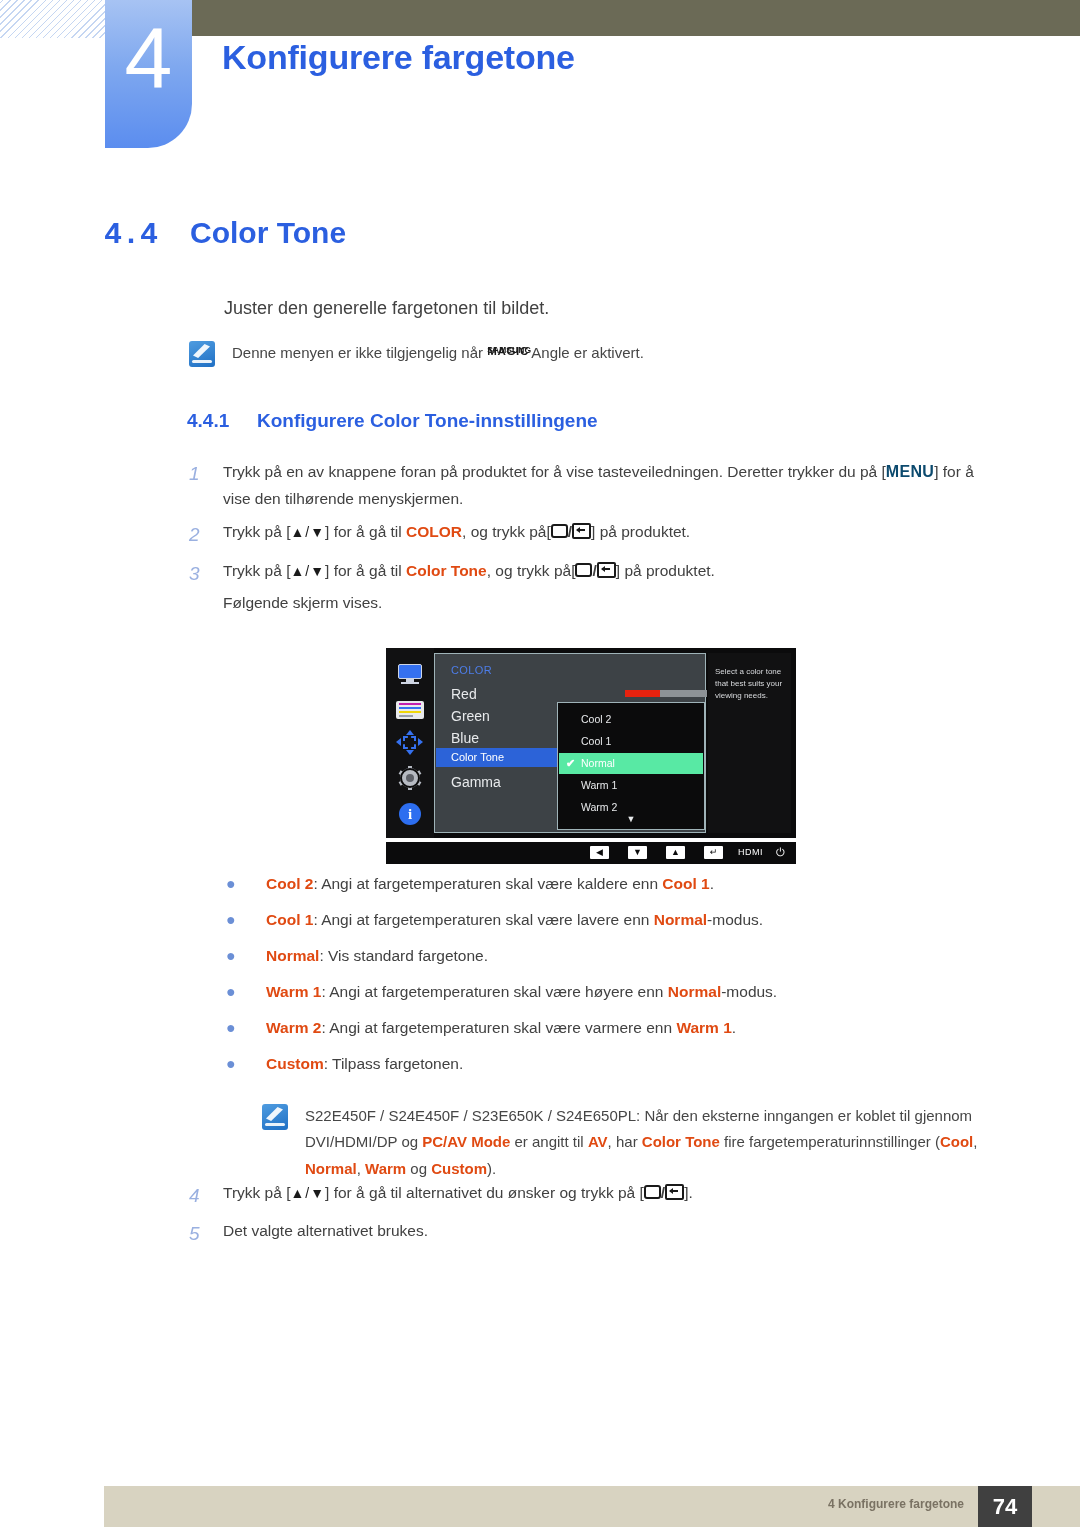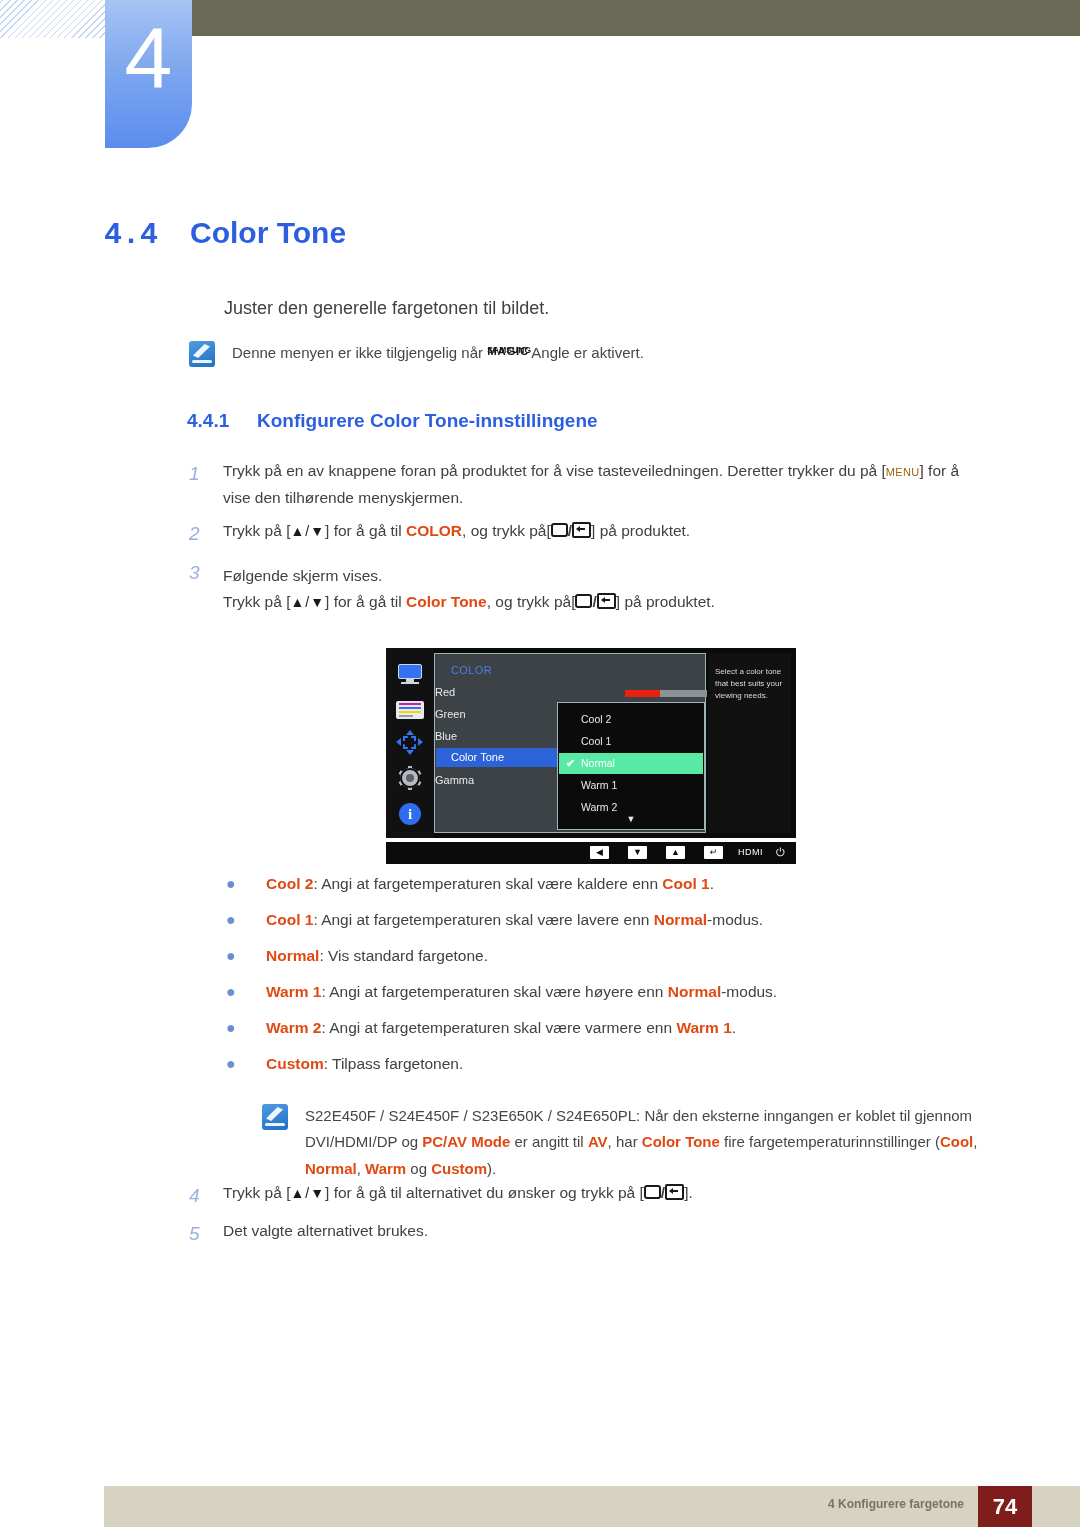--- a/index.html
+++ b/index.html
@@ -165,23 +165,23 @@
     font-weight: bold;
     color: #1a1a1a;
     line-height: 8px;
     letter-spacing: 0.7px;
     position: absolute;
     left: 0; top: 7px;
   }
 
   
   .key-menu {
-    font-weight: normal;
-    font-size: 11px;
-    color: #a16207;
+    font-weight: bold;
+    font-size: 16px;
+    color: #0c4a6e;
     letter-spacing: 0.3px;
   }
   .glyph-arrows {
     font-size: 14px;
     color: #1a1a1a;
     letter-spacing: 1px;
   }
   .glyph-rect {
     display: inline-block;
     width: 13px; height: 10px;
@@ -367,22 +367,22 @@
   }
   .osd-title {
     position: absolute;
     left: 16px; top: 10px;
     font-size: 11px;
     color: #4d7de8;
     letter-spacing: 0.4px;
   }
   .osd-item {
     position: absolute;
-    left: 0;
-    font-size: 11px;
+    left: 16px;
+    font-size: 14px;
     color: #e8eaec;
   }
   .osd-item.i0 { top: 32px; }
   .osd-item.i1 { top: 54px; }
   .osd-item.i2 { top: 76px; }
   .osd-item.i4 { top: 120px; }
   .osd-item-sel {
     position: absolute;
     left: 1px; top: 94px;
     width: 143px; height: 19px;
@@ -534,37 +534,38 @@
     position: absolute;
     right: 116px; top: 11px;
     font-size: 12px;
     color: #7a7263;
     font-weight: bold;
   }
   .footer-page {
     position: absolute;
     right: 48px; top: 0;
     width: 54px; height: 41px;
-    background: #7f1d1d;
+    background: #404040;
     color: #ffffff;
     font-size: 22px;
     font-weight: bold;
     text-align: center;
     line-height: 41px;
   }
 </style>
 </head>
 <body>
 
 <div class="header">
   <div class="hatch"></div>
   <div class="olive-bar"></div>
   <div class="chapter-tab">
     <div class="chapter-tab-num">4</div>
   </div>
+  <div class="chapter-title">Konfigurere fargetone</div>
 </div>
 
 <div class="sec-heading">
   <span class="num">4.4</span><span>Color Tone</span>
 </div>
 
 <div class="intro">Juster den generelle fargetonen til bildet.</div>
 
 <div class="note note-1">
   <div class="note-icon"></div>
@@ -585,22 +586,22 @@
   </div>
 
   <div class="step">
     <div class="step-num">2</div>
     <div class="step-body"><span>Trykk på [</span><span class="glyph-arrows">▲/▼</span><span>] for å gå til </span><b class="kw">COLOR</b><span>, og trykk på[</span><span class="glyph-rect"></span><b>/</b><span class="glyph-enter"></span><span>] på produktet.</span></div>
   </div>
 
   <div class="step">
     <div class="step-num">3</div>
     <div class="step-body">
+      <div><span>Trykk på [</span><span class="glyph-arrows">▲/▼</span><span>] for å gå til </span><b class="kw">Color Tone</b><span>, og trykk på[</span><span class="glyph-rect"></span><b>/</b><span class="glyph-enter"></span><span>] på produktet.</span></div>
       <div style="margin-top:6px;">Følgende skjerm vises.</div>
-      <div><span>Trykk på [</span><span class="glyph-arrows">▲/▼</span><span>] for å gå til </span><b class="kw">Color Tone</b><span>, og trykk på[</span><span class="glyph-rect"></span><b>/</b><span class="glyph-enter"></span><span>] på produktet.</span></div>
     </div>
   </div>
 
 </div>
 
 <div class="osd-wrap">
   <div class="osd-screen">
 
     <div class="osd-sidebar">
       <div class="osd-icon ic-monitor">

